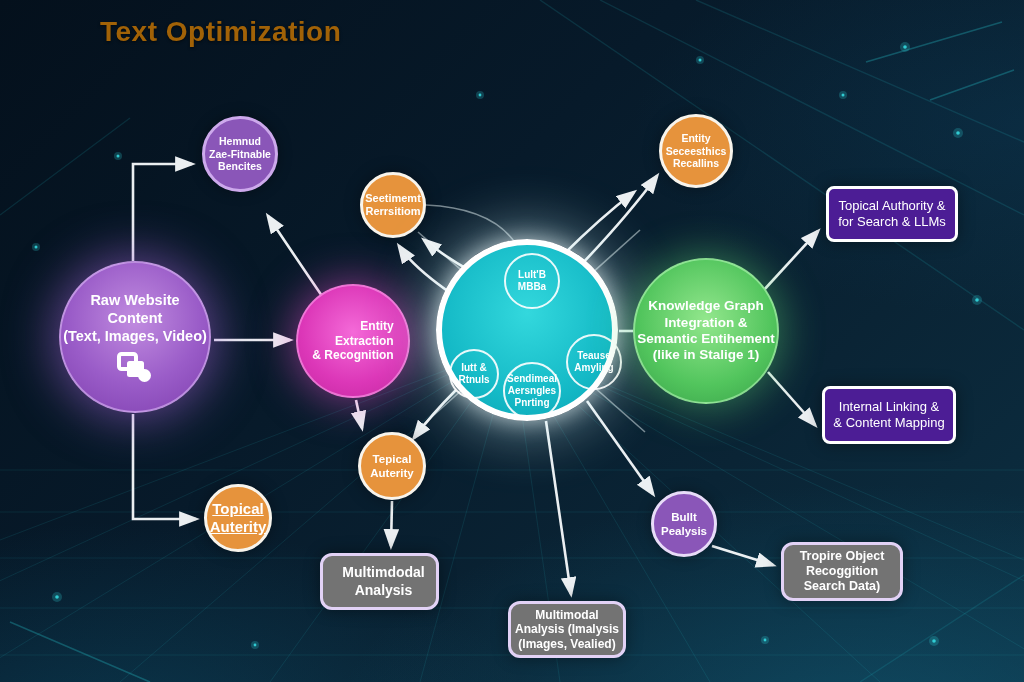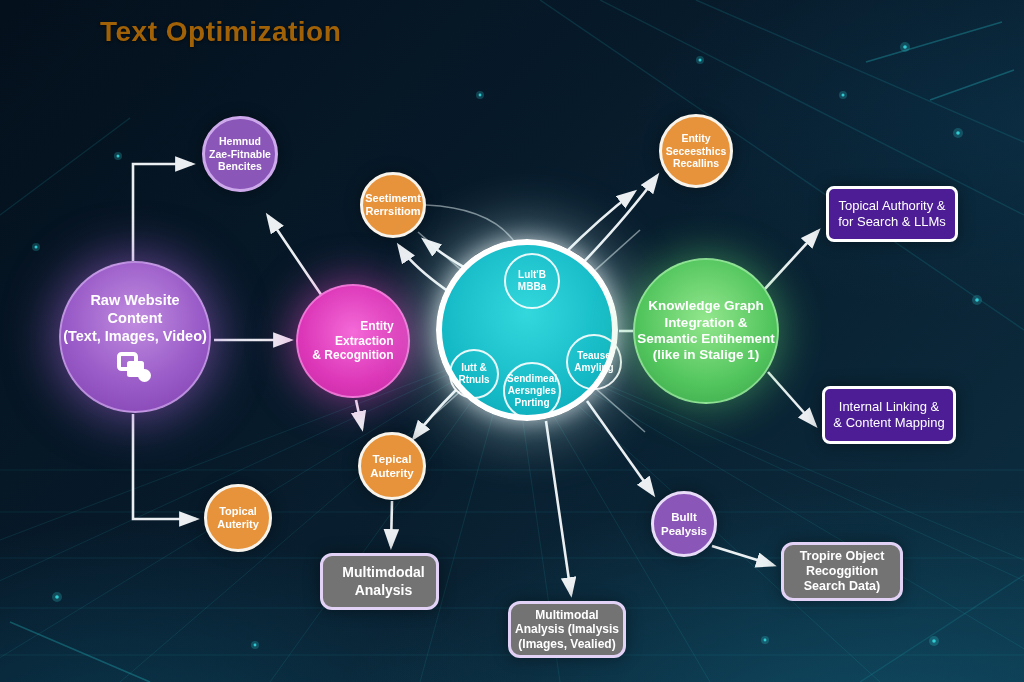--- a/index.html
+++ b/index.html
@@ -260,21 +260,21 @@
 <div class="node orange-r" style="left:822px;top:386px;width:134px;height:58px;">
   <span class="lbl">Internal Linking &amp;
 &amp; Content Mapping</span>
 </div>
 
 <div class="node circle orange-c" style="left:358px;top:432px;width:68px;height:68px;font-size:11.5px;">
   <span class="lbl">Tepical
 Auterity</span>
 </div>
 
-<div class="node circle orange-c" style="left:204px;top:484px;width:68px;height:68px;font-size:11px;">
+<div class="node circle orange-c" style="left:204px;top:484px;width:68px;height:68px;font-size:15px;text-decoration:underline;">
   <span class="lbl">Topical
 Auterity</span>
 </div>
 
 <div class="node circle purple-sm" style="left:651px;top:491px;width:66px;height:66px;border-color:#e8dcf8;font-size:11.5px;">
   <span class="lbl">Bullt
 Pealysis</span>
 </div>
 
 <div class="node purple-r" style="left:320px;top:553px;width:119px;height:57px;font-size:14px;padding-left:8px;">

